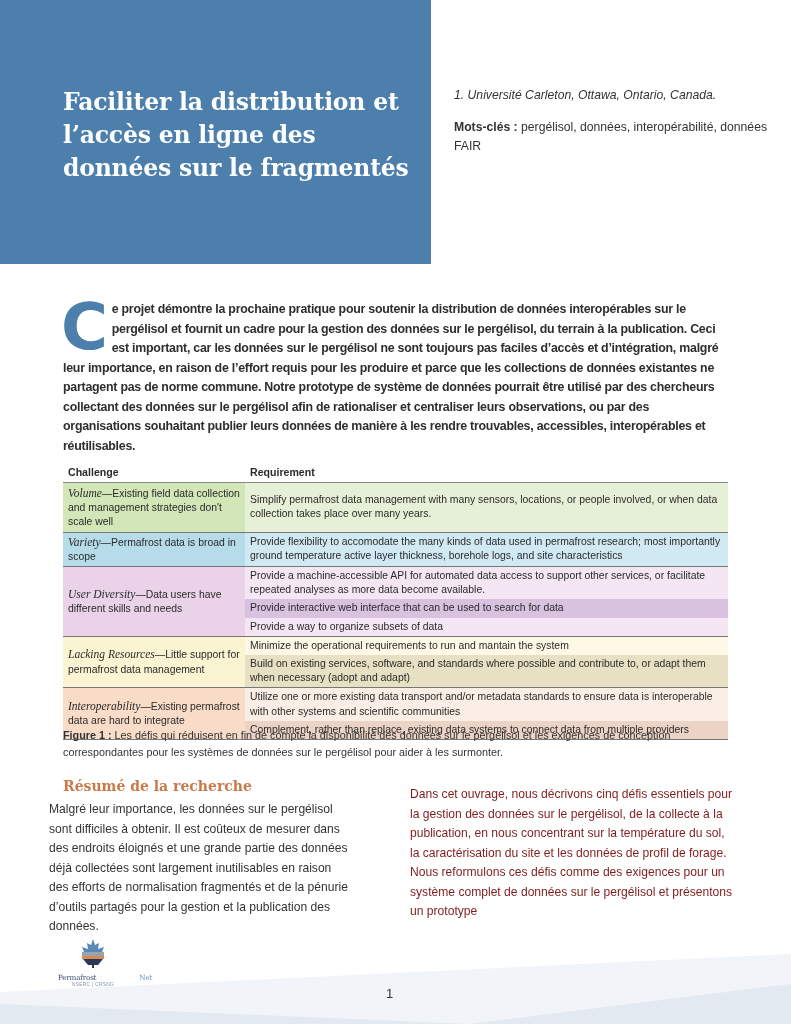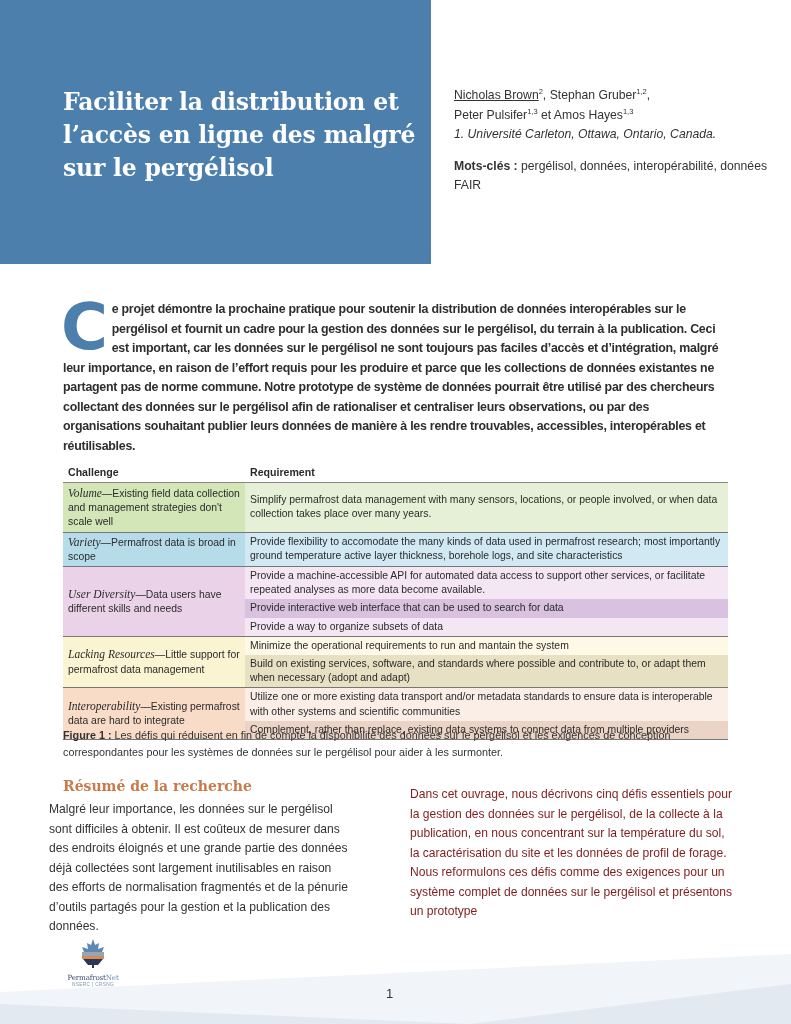--- a/index.html
+++ b/index.html
@@ -81,38 +81,34 @@
       position: absolute; left: 0; bottom: 0; width: 791px; height: 90px;
     }
     .logo {
       position: absolute; left: 58px; top: 938px; width: 70px; height: 50px;
       text-align: center;
     }
     .logo-name {
       font-family: "DejaVu Serif", serif; font-size: 7.2px; color: #3b4a6b;
       display: block; margin-top: 1px; letter-spacing: -0.2px;
     }
-    .logo-name .net { color: #6b8fb8; }
+    .logo-name .net { color: #6b8fb8; padding-left: 43px; }
     .logo-sub { font-size: 4.8px; color: #7d95b3; display: block; letter-spacing: 0.3px; }
     .page-number {
       position: absolute; left: 386px; top: 986px; font-size: 13px; color: #333;
     }
   </style>
 </head>
 <body>
 
 <div class="hero">
-  <h1 class="hero-title">Faciliter la distribution et l’accès en ligne des malgré sur le pergélisol</h1>
+  <h1 class="hero-title">Faciliter la distribution et l’accès en ligne des données sur le fragmentés</h1>
 </div>
 
 <div class="authors">
-  <div>
-    <span class="name-main">Nicholas Brown</span><sup>2</sup><span>, </span><span>Stephan Gruber</span><sup>1,2</sup><span>,</span><br>
-    <span>Peter Pulsifer</span><sup>1,3</sup><span style="white-space:pre"> et </span><span>Amos Hayes</span><sup>1,3</sup>
-  </div>
   <div class="aff">1. Université Carleton, Ottawa, Ontario, Canada.</div>
   <div class="keywords">
     <b>Mots-clés :</b><span> pergélisol, données, interopérabilité, données FAIR</span>
   </div>
 </div>
 
 <div class="intro">
   <span class="dropcap">C</span><span>e projet démontre la prochaine pratique pour soutenir la distribution de données interopérables sur le pergélisol et fournit un cadre pour la gestion des données sur le pergélisol, du terrain à la publication. Ceci est important, car les données sur le pergélisol ne sont toujours pas faciles d’accès et d’intégration, malgré leur importance, en raison de l’effort requis pour les produire et parce que les collections de données existantes ne partagent pas de norme commune. Notre prototype de système de données pourrait être utilisé par des chercheurs collectant des données sur le pergélisol afin de rationaliser et centraliser leurs observations, ou par des organisations souhaitant publier leurs données de manière à les rendre trouvables, accessibles, interopérables et réutilisables.</span>
 </div>
 

